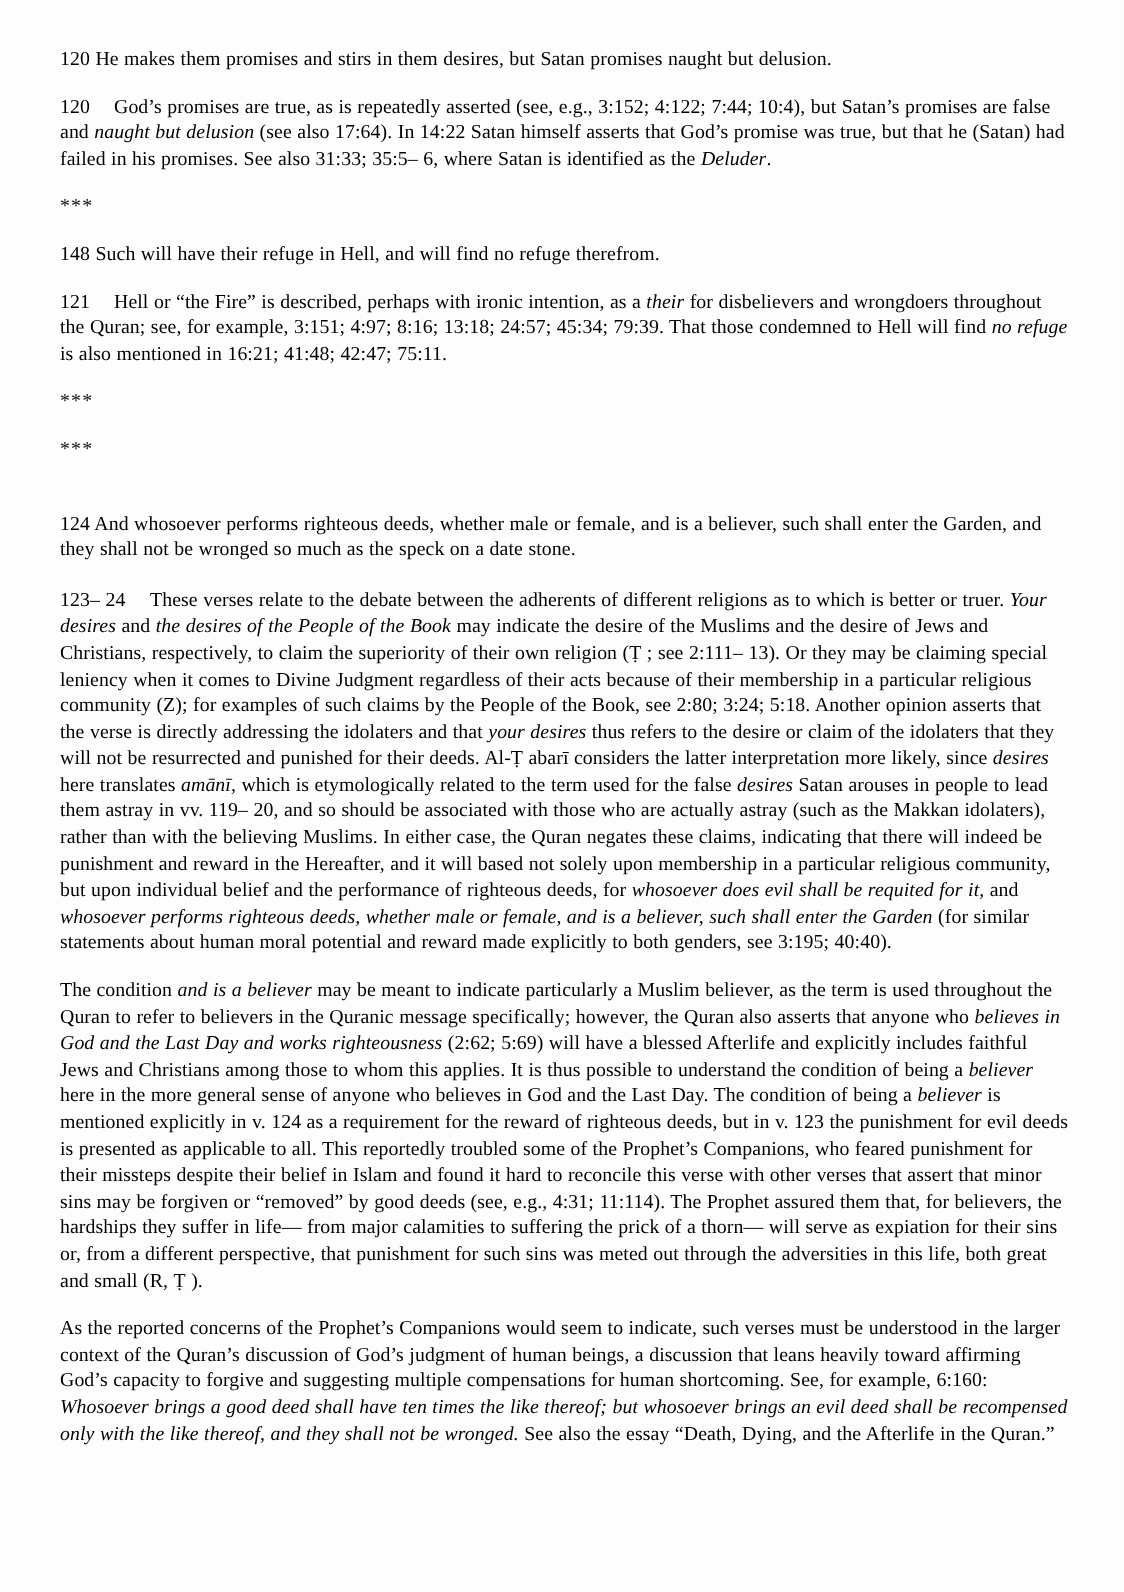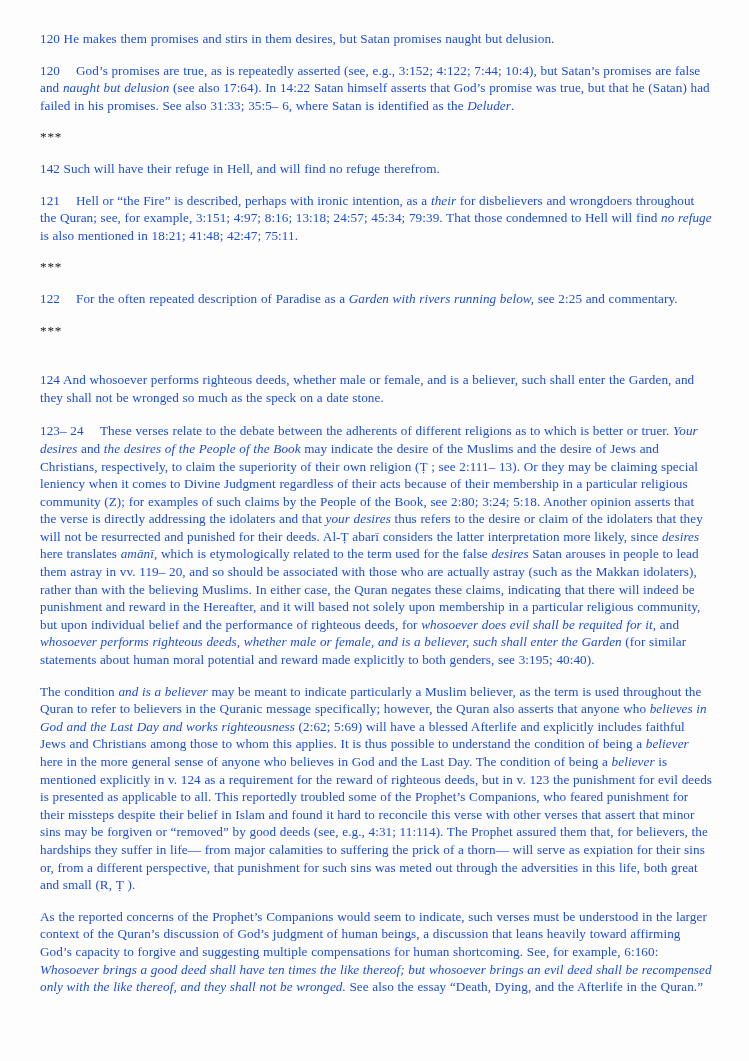--- a/index.html
+++ b/index.html
@@ -24,21 +24,21 @@
     position: absolute;
     left: 40px;
     top: 30px;
     width: 672px;
   }
   .block {
     margin: 0 0 14px 0;
     font-size: 13.2px;
     line-height: 17.6px;
     text-align: left;
-    color: #1d4ed8;
+    color: #000000;
     letter-spacing: 0.005em;
     word-spacing: 0.02em;
   }
   .verse {
     font-style: normal;
   }
   .commentary {
     font-style: normal;
   }
   .commentary .cnum {
@@ -62,32 +62,29 @@
   <div class="page-inner">
 
     <p class="block verse">120 He makes them promises and stirs in them desires, but Satan promises naught but delusion.</p>
 
     <p class="block commentary">
       <span class="cnum">120</span><span>God’s promises are true, as is repeatedly asserted (see, e.g., 3:152; 4:122; 7:44; 10:4), but Satan’s promises are false and </span><i>naught but delusion</i><span> (see also 17:64). In 14:22 Satan himself asserts that God’s promise was true, but that he (Satan) had failed in his promises. See also 31:33; 35:5– 6, where Satan is identified as the </span><i>Deluder</i><span>.</span>
     </p>
 
     <p class="sep">***</p>
 
-    <p class="block verse">142 Such will have their refuge in Hell, and will find no refuge therefrom.</p>
+    <p class="block verse">148 Such will have their refuge in Hell, and will find no refuge therefrom.</p>
 
     <p class="block commentary">
-      <span class="cnum">121</span><span>Hell or “the Fire” is described, perhaps with ironic intention, as a </span><i>their</i><span> for disbelievers and wrongdoers throughout the Quran; see, for example, 3:151; 4:97; 8:16; 13:18; 24:57; 45:34; 79:39. That those condemned to Hell will find </span><i>no refuge</i><span> is also mentioned in 18:21; 41:48; 42:47; 75:11.</span>
+      <span class="cnum">121</span><span>Hell or “the Fire” is described, perhaps with ironic intention, as a </span><i>their</i><span> for disbelievers and wrongdoers throughout the Quran; see, for example, 3:151; 4:97; 8:16; 13:18; 24:57; 45:34; 79:39. That those condemned to Hell will find </span><i>no refuge</i><span> is also mentioned in 16:21; 41:48; 42:47; 75:11.</span>
     </p>
 
     <p class="sep">***</p>
 
 
-    <p class="block commentary">
-      <span class="cnum">122</span><span>For the often repeated description of Paradise as a </span><i>Garden with rivers running below,</i><span> see 2:25 and commentary.</span>
-    </p>
 
     <p class="sep">***</p>
 
 
     <p class="block verse big-block">124 And whosoever performs righteous deeds, whether male or female, and is a believer, such shall enter the Garden, and they shall not be wronged so much as the speck on a date stone.</p>
 
     <p class="block commentary">
       <span class="cnum" style="min-width:60px">123– 24</span><span>These verses relate to the debate between the adherents of different religions as to which is better or truer. </span><i>Your desires</i><span> and </span><i>the desires of the People of the Book</i><span> may indicate the desire of the Muslims and the desire of Jews and Christians, respectively, to claim the superiority of their own religion (Ṭ ; see 2:111– 13). Or they may be claiming special leniency when it comes to Divine Judgment regardless of their acts because of their membership in a particular religious community (Z); for examples of such claims by the People of the Book, see 2:80; 3:24; 5:18. Another opinion asserts that the verse is directly addressing the idolaters and that </span><i>your desires</i><span> thus refers to the desire or claim of the idolaters that they will not be resurrected and punished for their deeds. Al-Ṭ abarī considers the latter interpretation more likely, since </span><i>desires</i><span> here translates </span><i>amānī,</i><span> which is etymologically related to the term used for the false </span><i>desires</i><span> Satan arouses in people to lead them astray in vv. 119– 20, and so should be associated with those who are actually astray (such as the Makkan idolaters), rather than with the believing Muslims. In either case, the Quran negates these claims, indicating that there will indeed be punishment and reward in the Hereafter, and it will based not solely upon membership in a particular religious community, but upon individual belief and the performance of righteous deeds, for </span><i>whosoever does evil shall be requited for it,</i><span> and </span><i>whosoever performs righteous deeds, whether male or female, and is a believer, such shall enter the Garden</i><span> (for similar statements about human moral potential and reward made explicitly to both genders, see 3:195; 40:40).</span>
     </p>
 

